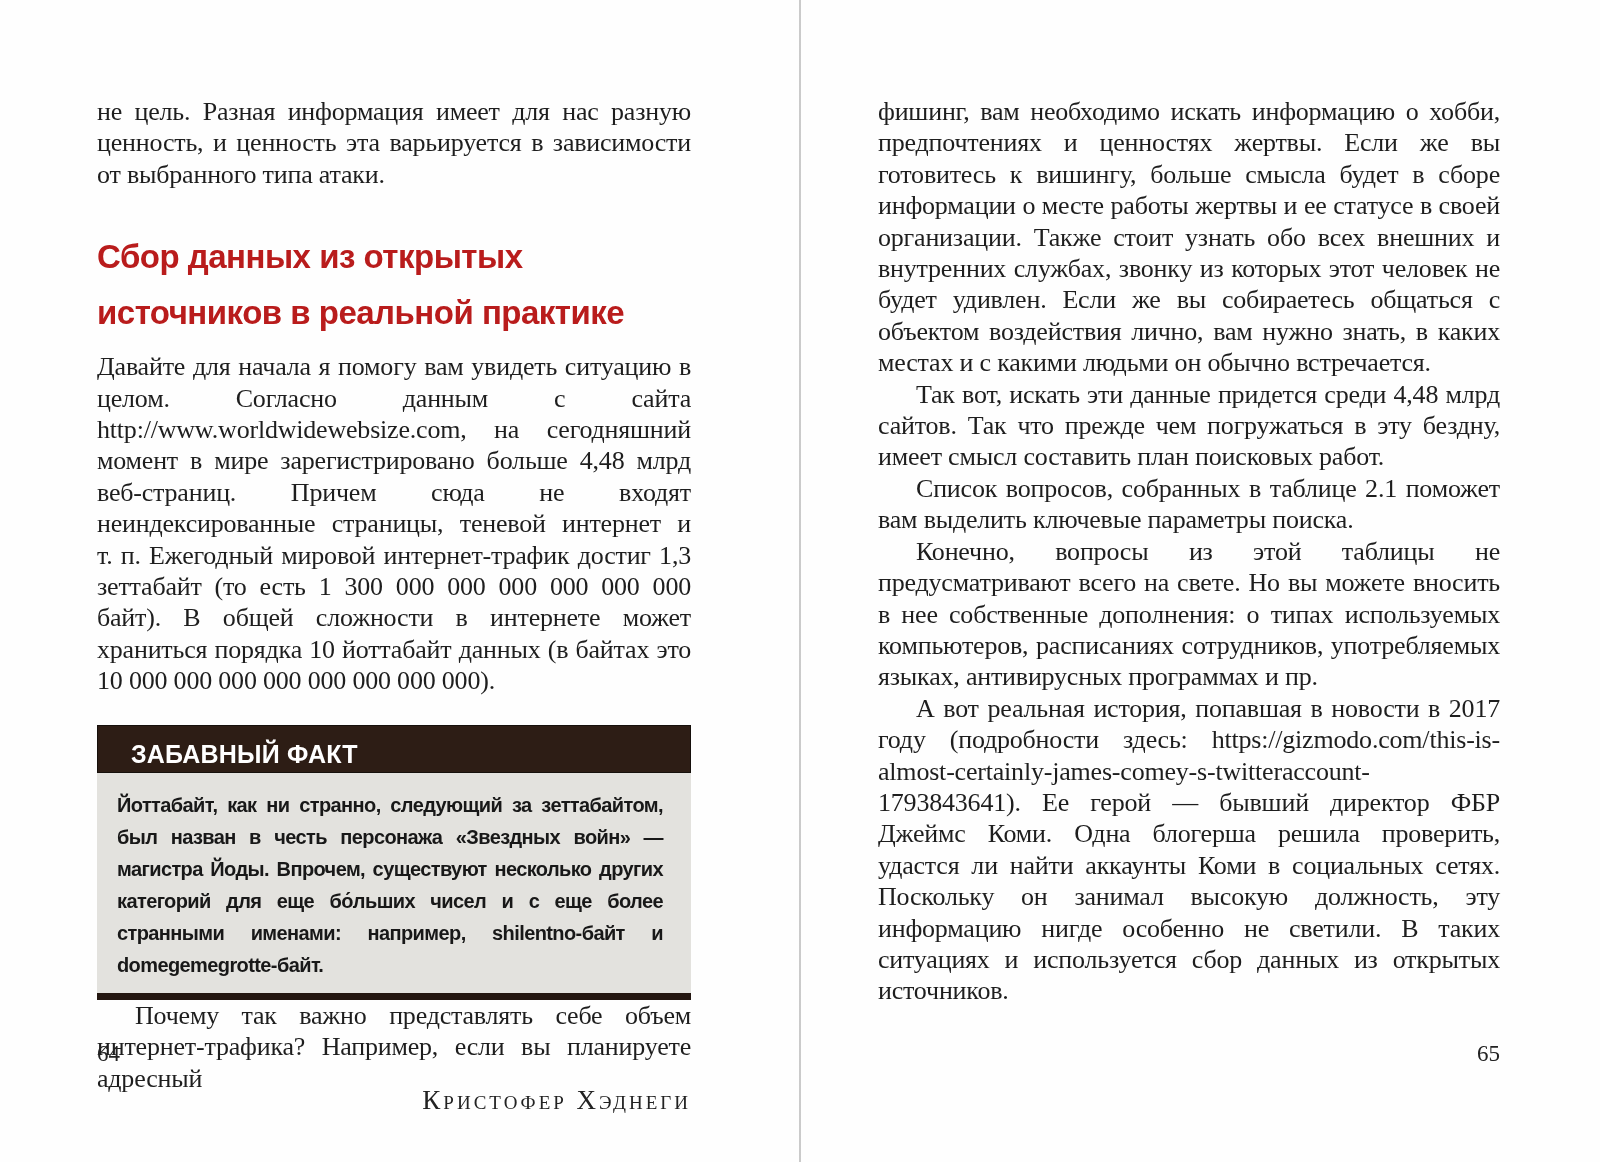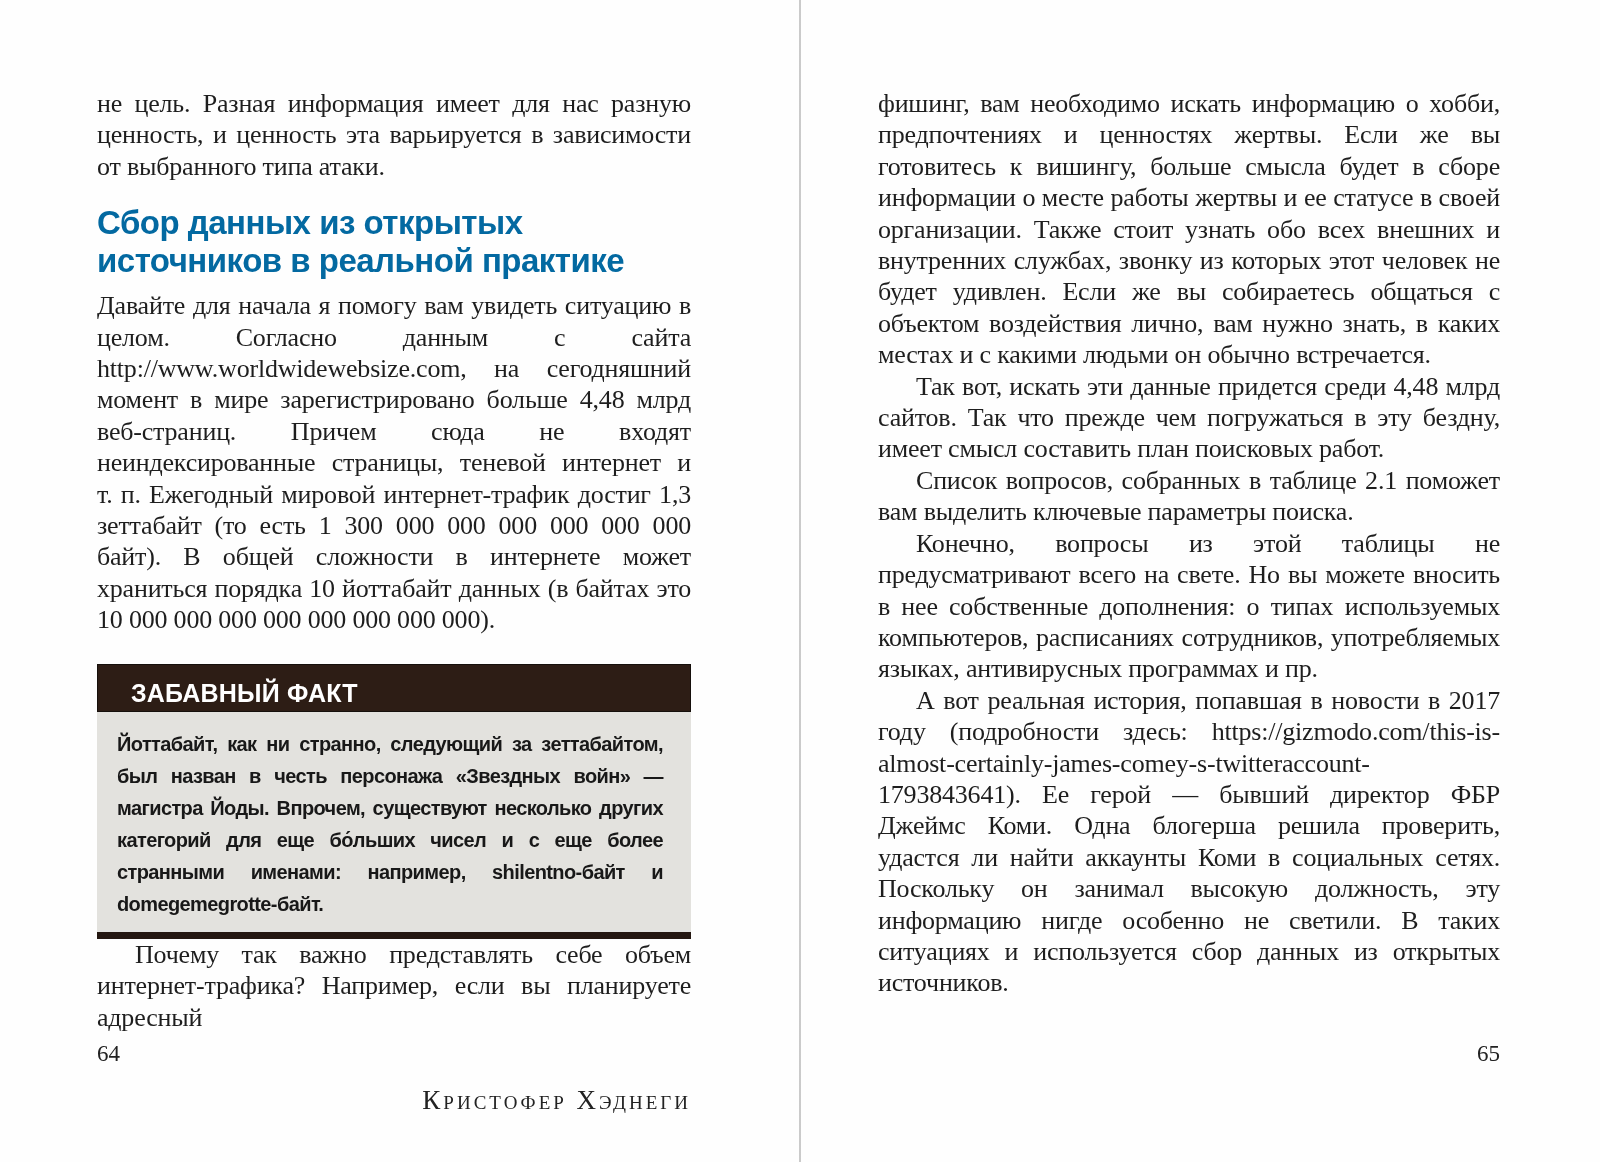--- a/index.html
+++ b/index.html
@@ -10,42 +10,42 @@
     color: #1e1e1e;
     -webkit-font-smoothing: antialiased;
   }
   .spread { position: relative; width: 1600px; height: 1162px; overflow: hidden; background: #fefefe; }
 
   .gutter-line {
     position: absolute; left: 799px; top: 0; width: 2px; height: 1162px;
     background: linear-gradient(to right, #d8d8d8, #bdbdbd, #d8d8d8);
   }
 
-  .page { position: absolute; top: 88px; }
+  .page { position: absolute; top: 96px; }
   .page-left  { left: 97px;  width: 594px; }
   .page-right { left: 878px; width: 622px; }
 
   p.body-par {
     margin: 0;
     font-size: 26px;
     line-height: 31.4px;
     text-align: justify;
     letter-spacing: -0.2px;
   }
   p.indent { text-indent: 38px; }
   .italic { }
 
   h2.section-heading {
-    margin: 22px 0 10px 0;
+    margin: 39px 0 10px 0;
     font-family: "Liberation Sans", "DejaVu Sans", sans-serif;
     font-weight: 700;
     font-size: 33px;
-    line-height: 38px;
+    line-height: 56px;
     letter-spacing: -0.5px;
-    color: #0369a1;
+    color: #b91c1c;
     white-space: pre-line;
   }
 
   .fact-box { margin-top: 28px; }
   .fact-header {
     background: #2d1d15;
     border: 1px solid #16100c;
     color: #ffffff;
     font-family: "Liberation Sans", "DejaVu Sans", sans-serif;
     font-weight: 700;

